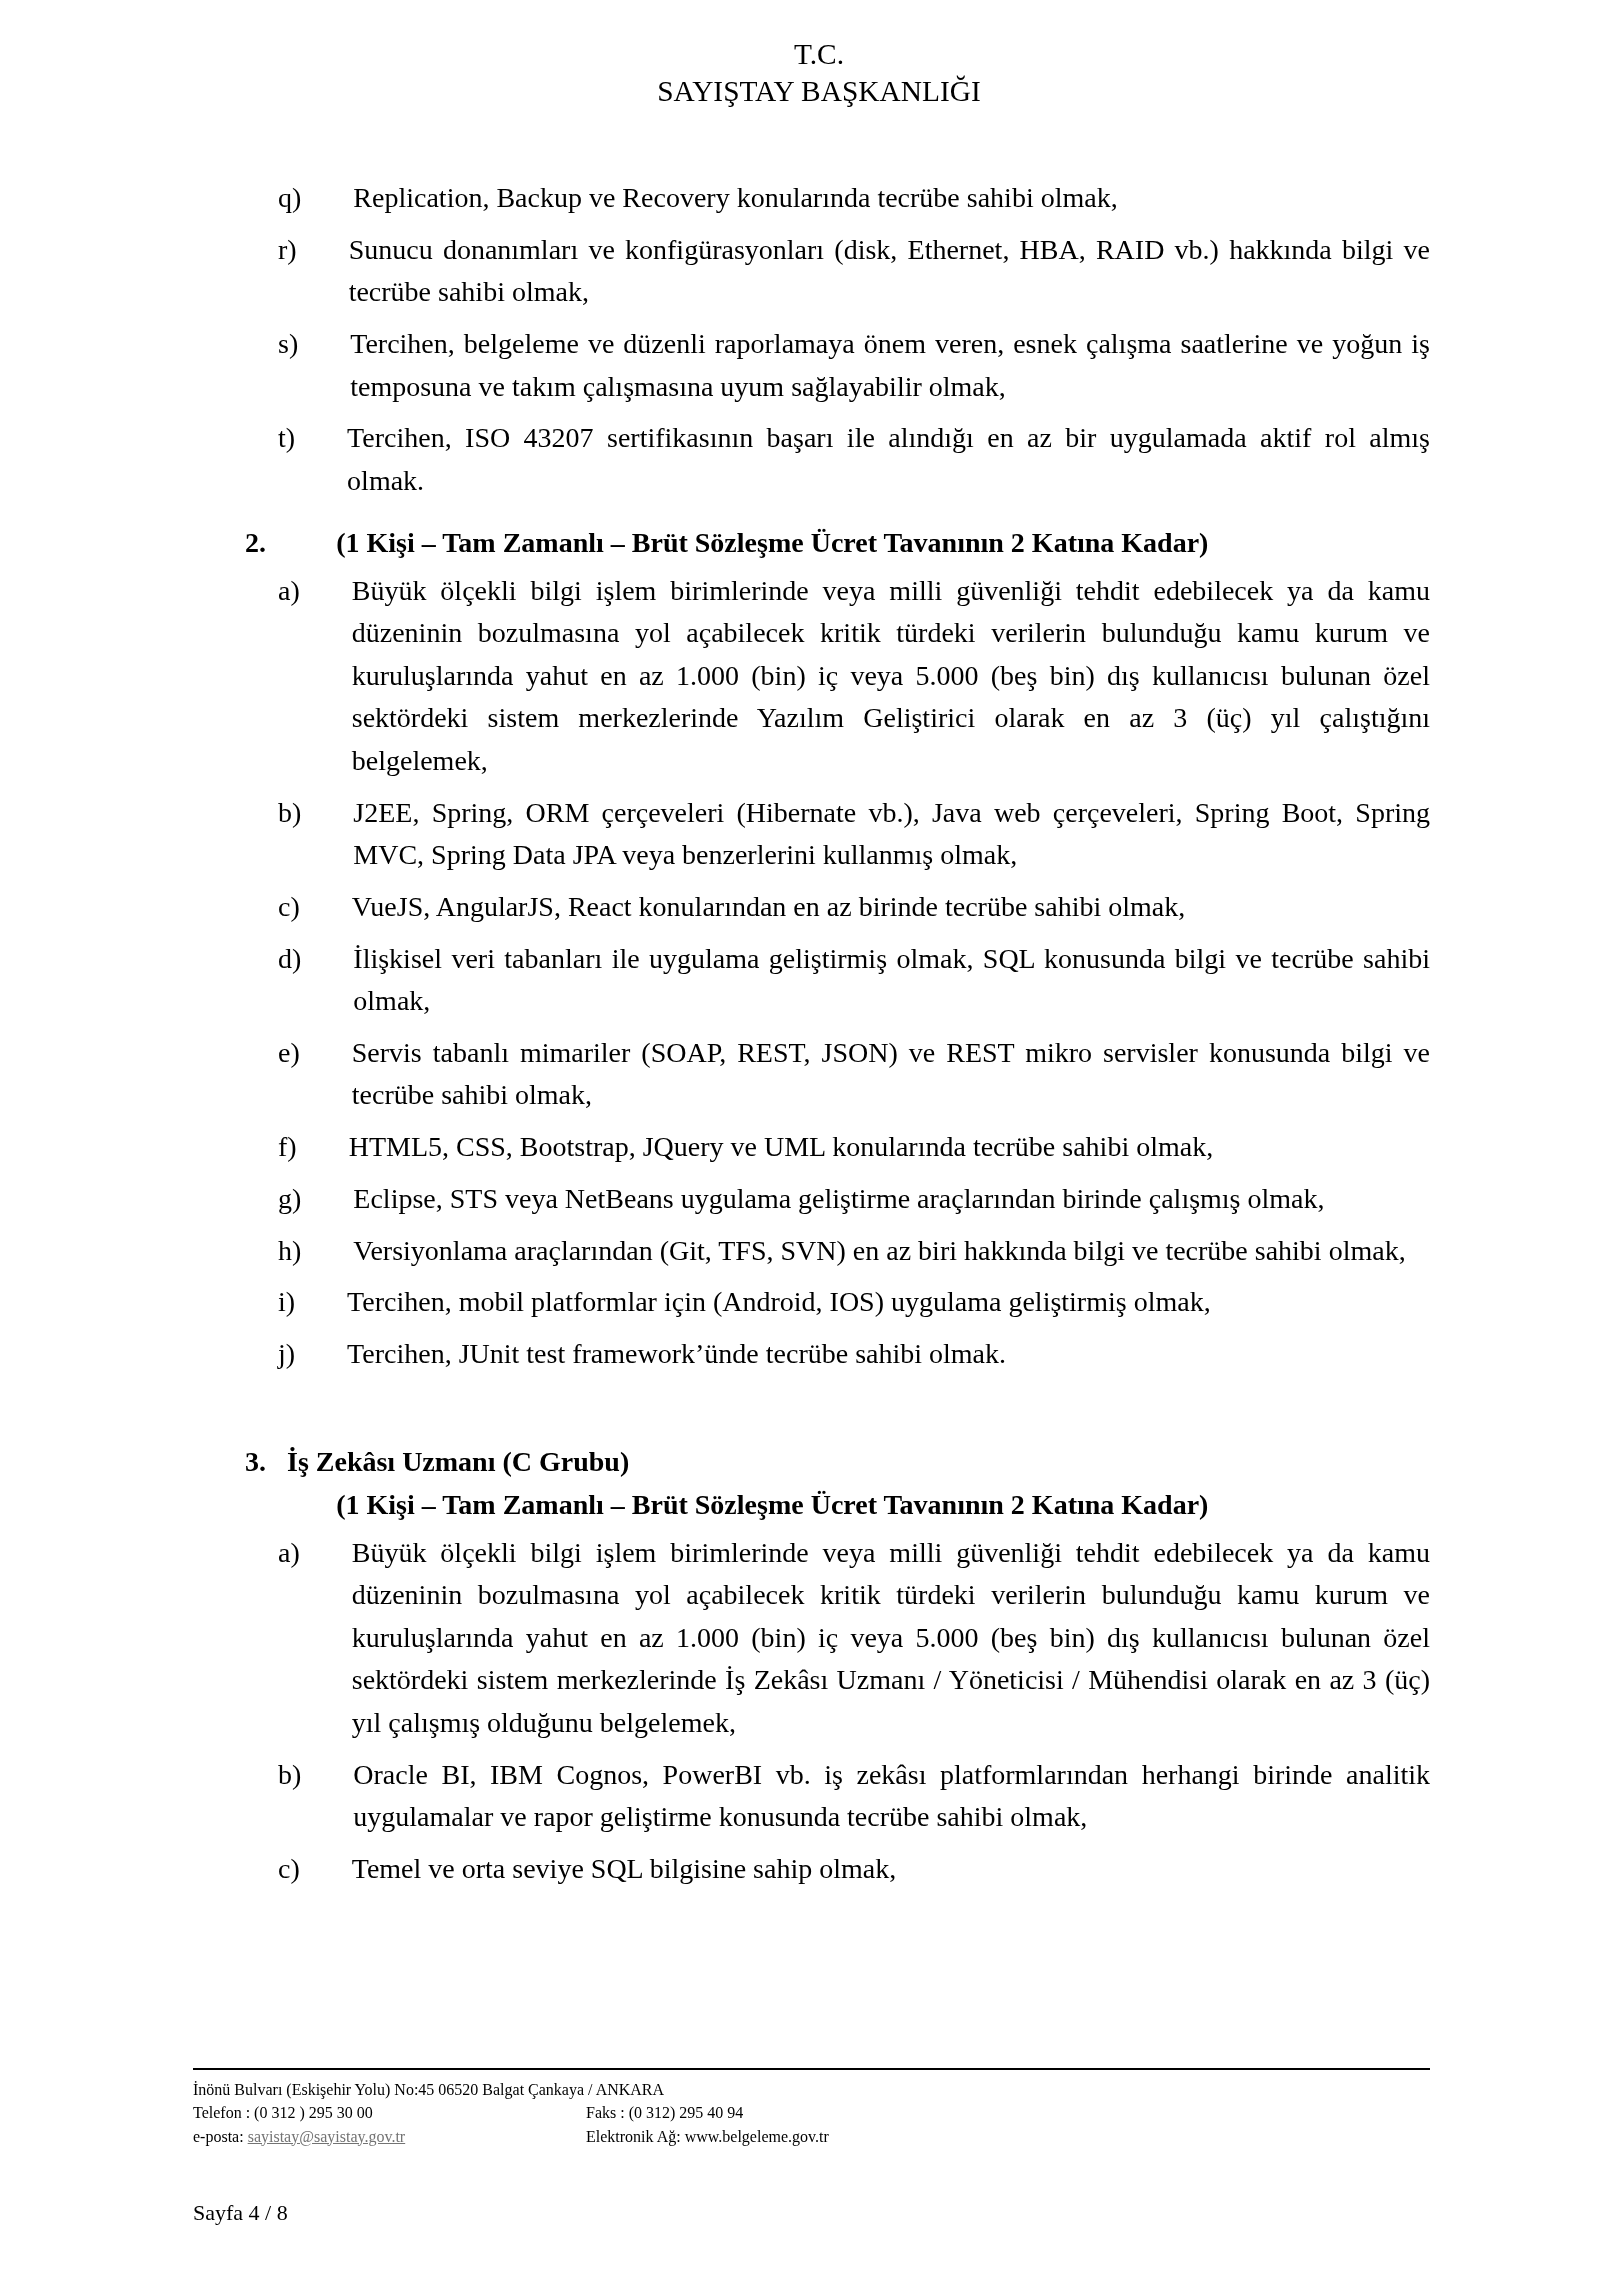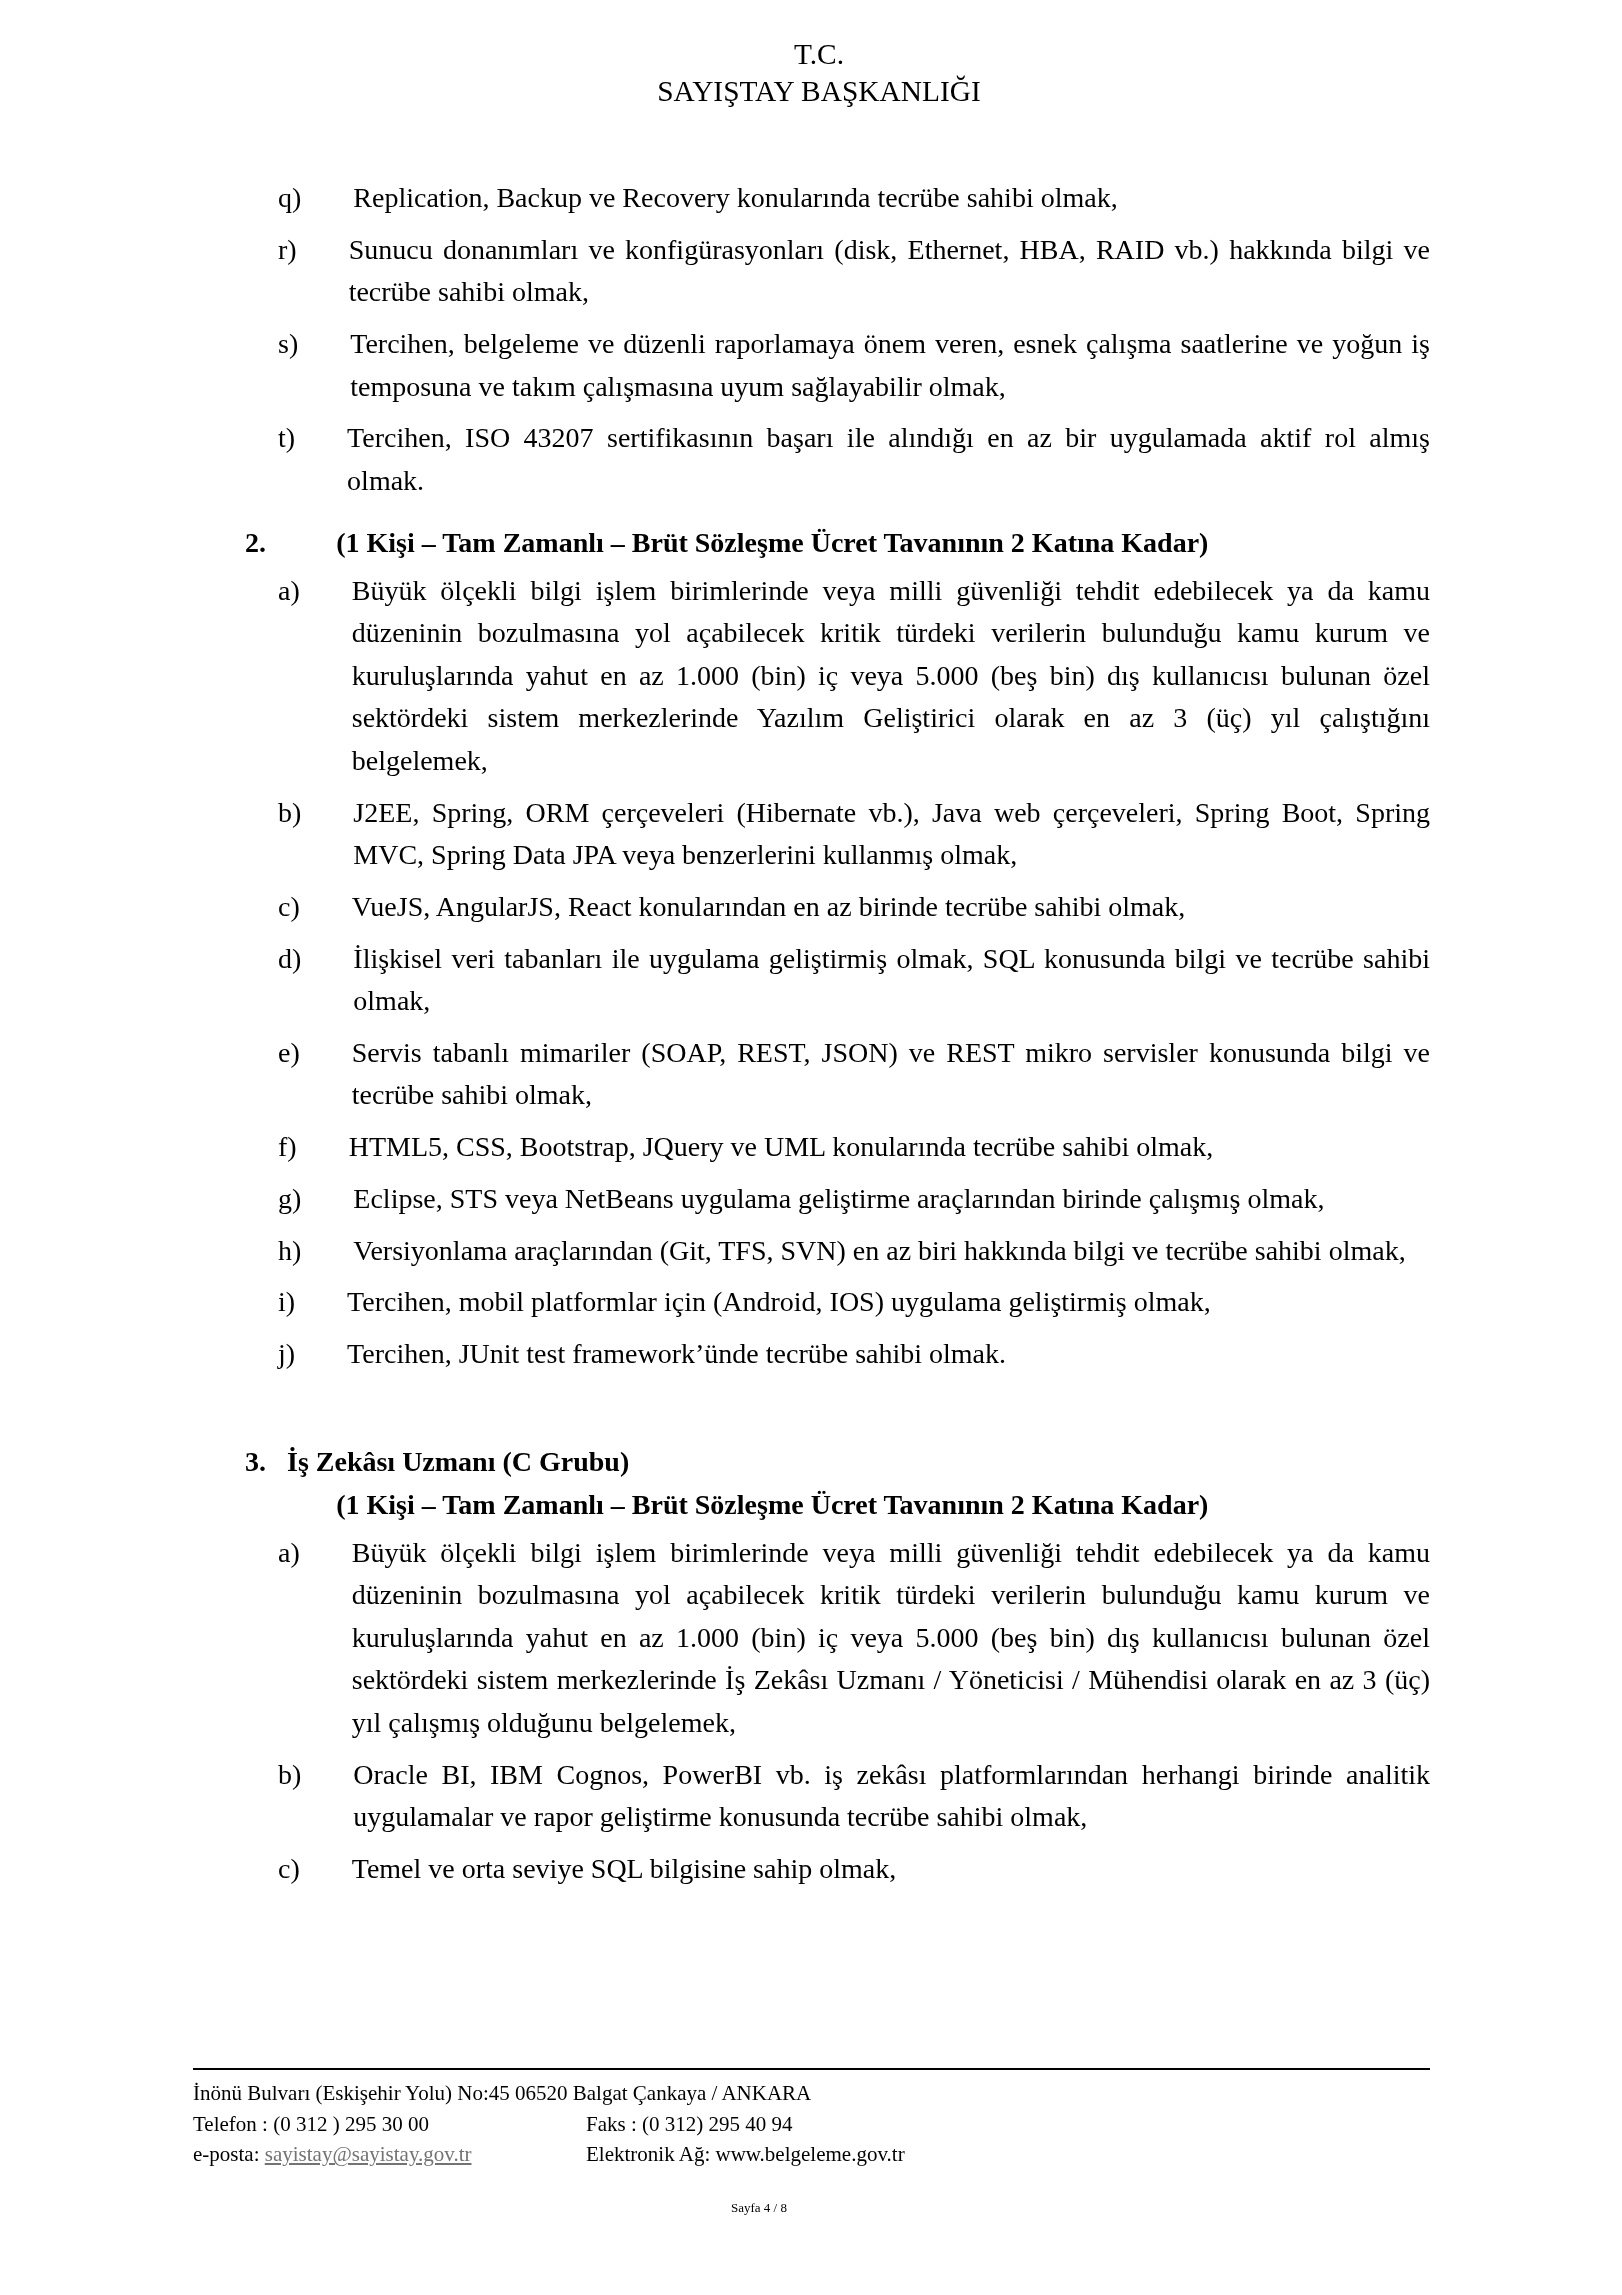--- a/index.html
+++ b/index.html
@@ -86,21 +86,21 @@
   }
 
   .gap-block { height: 37px; }
 
   
   .footer {
     position: absolute;
     left: 193px;
     top: 2068px;
     width: 1237px;
-    font-size: 21px;
+    font-size: 16px;
     line-height: 1.46;
   }
   .footer-rule {
     border: 0;
     border-top: 2.6px solid #000000;
     margin: 0 0 7.9px 0;
     width: 100%;
   }
   .footer-row {
     display: flex;
@@ -109,22 +109,22 @@
   .footer-col-b { flex: 1 1 auto; }
   .email-link {
     color: #737373;
     text-decoration: underline;
   }
   .page-number {
     position: absolute;
     left: 193px;
     top: 2200px;
     width: 1237px;
-    text-align: center;
-    font-size: 13px;
+    text-align: left;
+    font-size: 22px;
     padding-right: 105px;
     box-sizing: border-box;
   }
 </style>
 </head>
 <body>
 
 <div class="page">
 
   <div class="doc-header">

